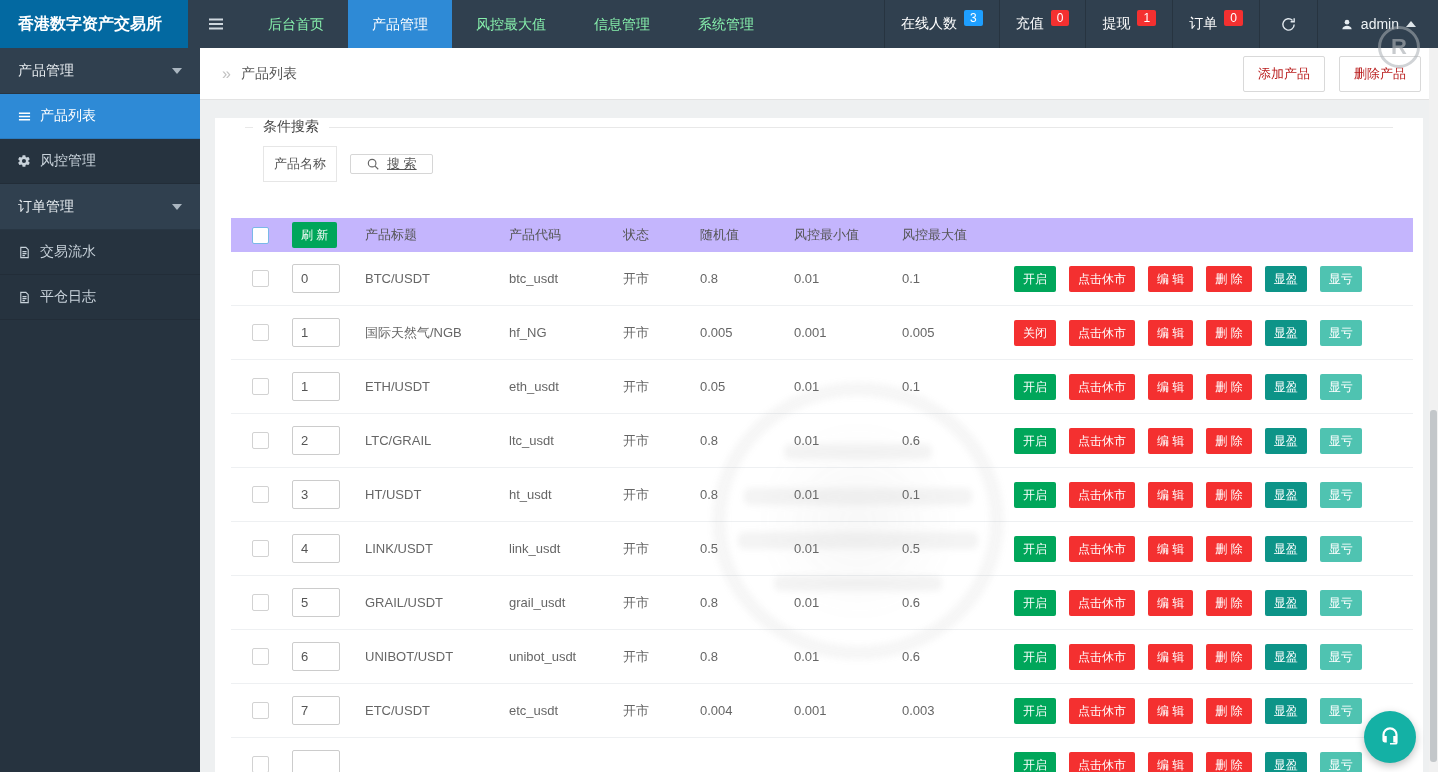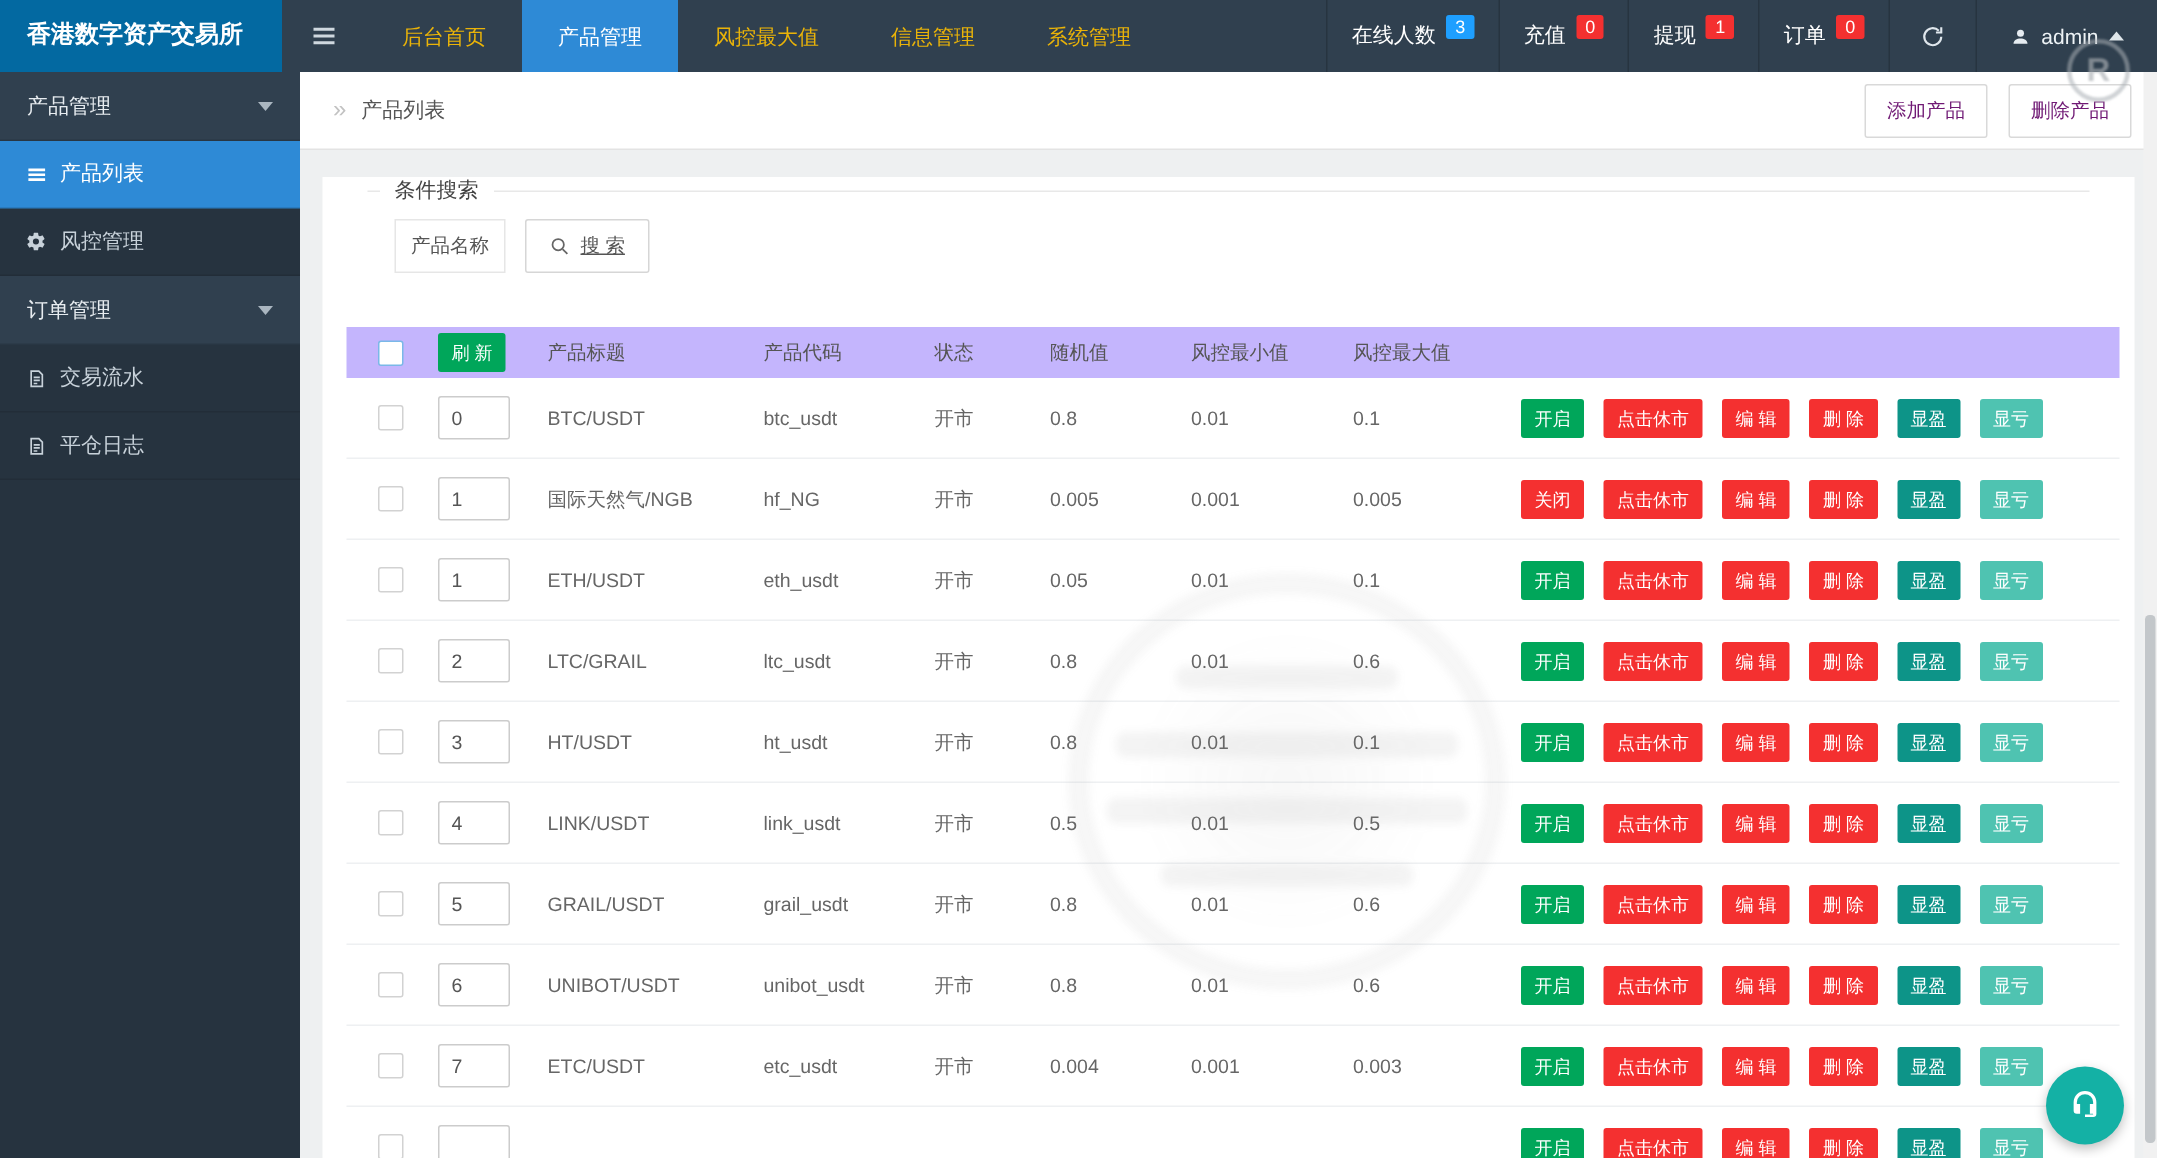--- a/index.html
+++ b/index.html
@@ -10,21 +10,21 @@
   *{box-sizing:border-box;margin:0;padding:0;}
   html,body{width:1438px;height:772px;overflow:hidden;}
   body{font-family:"Liberation Sans","DejaVu Sans",sans-serif;background:#eef0f1;position:relative;}
   .flex-spacer{flex:1;}
 
   
   .topbar{position:absolute;left:0;top:0;width:100%;height:48px;background:#30404f;display:flex;align-items:stretch;z-index:40;}
   .brand{width:188px;background:#0369a1;color:#fff;font-size:16px;font-weight:bold;line-height:48px;padding-left:18px;flex:none;white-space:nowrap;}
   .hamburger{width:56px;display:flex;align-items:center;justify-content:center;cursor:pointer;color:#cfd8df;}
   .nav-menu{display:flex;align-items:stretch;}
-  .nav-item{padding:0 24px;line-height:48px;color:#eab308;font-size:14px;cursor:pointer;white-space:nowrap;}
+  .nav-item{padding:0 24px;line-height:48px;color:#86efac;font-size:14px;cursor:pointer;white-space:nowrap;}
   .nav-item.active{background:var(--accent);color:#fff;}
   .nav-stats{display:flex;align-items:stretch;}
   .stat{display:flex;align-items:center;padding:0 16px;color:#fff;font-size:14px;border-left:1px solid rgba(0,0,0,.18);cursor:pointer;white-space:nowrap;}
   .badge{margin-left:7px;padding:1px 6px;border-radius:2px;font-size:12px;color:#fff;transform:translateY(-6px);line-height:14px;}
   .badge.blue{background:var(--badge-blue);}
   .badge.red{background:var(--badge-red);}
   .nav-refresh{width:58px;display:flex;align-items:center;justify-content:center;border-left:1px solid rgba(0,0,0,.18);cursor:pointer;}
   .nav-user{display:flex;align-items:center;gap:7px;padding:0 22px;border-left:1px solid rgba(0,0,0,.18);color:#eef3f6;font-size:14px;cursor:pointer;}
   .caret-down{width:0;height:0;border:5px solid transparent;border-top:6px solid #aab6c0;border-bottom:0;display:inline-block;}
   .caret-up{width:0;height:0;border:5px solid transparent;border-bottom:6px solid #dfe6ea;border-top:0;display:inline-block;}
@@ -35,31 +35,31 @@
   .side-group .caret-down{margin-left:auto;}
   .side-item{height:45px;display:flex;align-items:center;gap:9px;padding:0 18px 0 17px;color:#c8d2da;font-size:14px;border-bottom:1px solid rgba(0,0,0,.10);cursor:pointer;}
   .side-item.active{background:var(--accent);color:#fff;}
   .side-icon{display:inline-flex;width:14px;justify-content:center;}
 
   
   .content{position:absolute;left:200px;top:48px;right:0;bottom:0;background:#eef0f1;overflow:hidden;}
   .crumb-bar{height:52px;background:#fff;border-bottom:1px solid #e3e3e3;display:flex;align-items:center;padding:0 17px 0 22px;}
   .crumb-arrows{color:#c2c2c2;font-size:16px;margin-right:10px;}
   .crumb-title{color:#555;font-size:14px;}
-  .ghost-btn{background:#fff;border:1px solid #d9d9d9;border-radius:2px;color:#701a75;font-size:13px;padding:8px 14px;margin-left:14px;cursor:pointer;font-family:inherit;}
+  .ghost-btn{background:#fff;border:1px solid #d9d9d9;border-radius:2px;color:#b91c1c;font-size:13px;padding:8px 14px;margin-left:14px;cursor:pointer;font-family:inherit;}
 
   .card{margin:15px;background:#fff;height:900px;position:relative;}
 
   fieldset.search-fieldset{border:0;border-top:1px solid #e8e8e8;margin:18px 30px 0;padding:0 0 6px;}
   fieldset.search-fieldset legend{padding:0 10px;margin-left:8px;font-size:14px;color:#444;}
   .search-row{display:flex;align-items:center;padding:10px 0 14px 18px;}
   .field-label{height:36px;line-height:34px;border:1px solid #e6e6e6;background:#fff;padding:0 10px;font-size:13px;color:#555;white-space:nowrap;}
   .text-input{height:36px;width:168px;border:1px solid #e6e6e6;margin-left:-1px;padding:0 10px;font-size:13px;color:#333;outline:none;font-family:inherit;}
   .text-input::placeholder{color:#b5b5b5;}
-  .search-btn{margin-left:13px;height:36px;padding:0 15px;background:#fff;border:1px solid #d6d6d6;border-radius:2px;color:#555;font-size:13px;display:flex;align-items:center;gap:7px;cursor:pointer;font-family:inherit;text-decoration:underline;}
+  .search-btn{margin-left:13px;height:20px;padding:0 15px;background:#fff;border:1px solid #d6d6d6;border-radius:2px;color:#555;font-size:13px;display:flex;align-items:center;gap:7px;cursor:pointer;font-family:inherit;text-decoration:underline;}
 
   
   .table{margin:16px 10px 0 16px;}
   .thead{height:34px;background:#c4b5fd;display:flex;align-items:center;padding-left:21px;font-size:13px;color:#555;}
   .trow{height:54px;display:flex;align-items:center;padding-left:21px;border-bottom:1px solid #eef0f2;font-size:13px;color:#666;background:#fff;}
   .cell{flex:none;display:flex;align-items:center;}
   .c-check{width:40px;}
   .c-sort{width:73px;}
   .c-title{width:144px;}
   .c-code{width:114px;}

